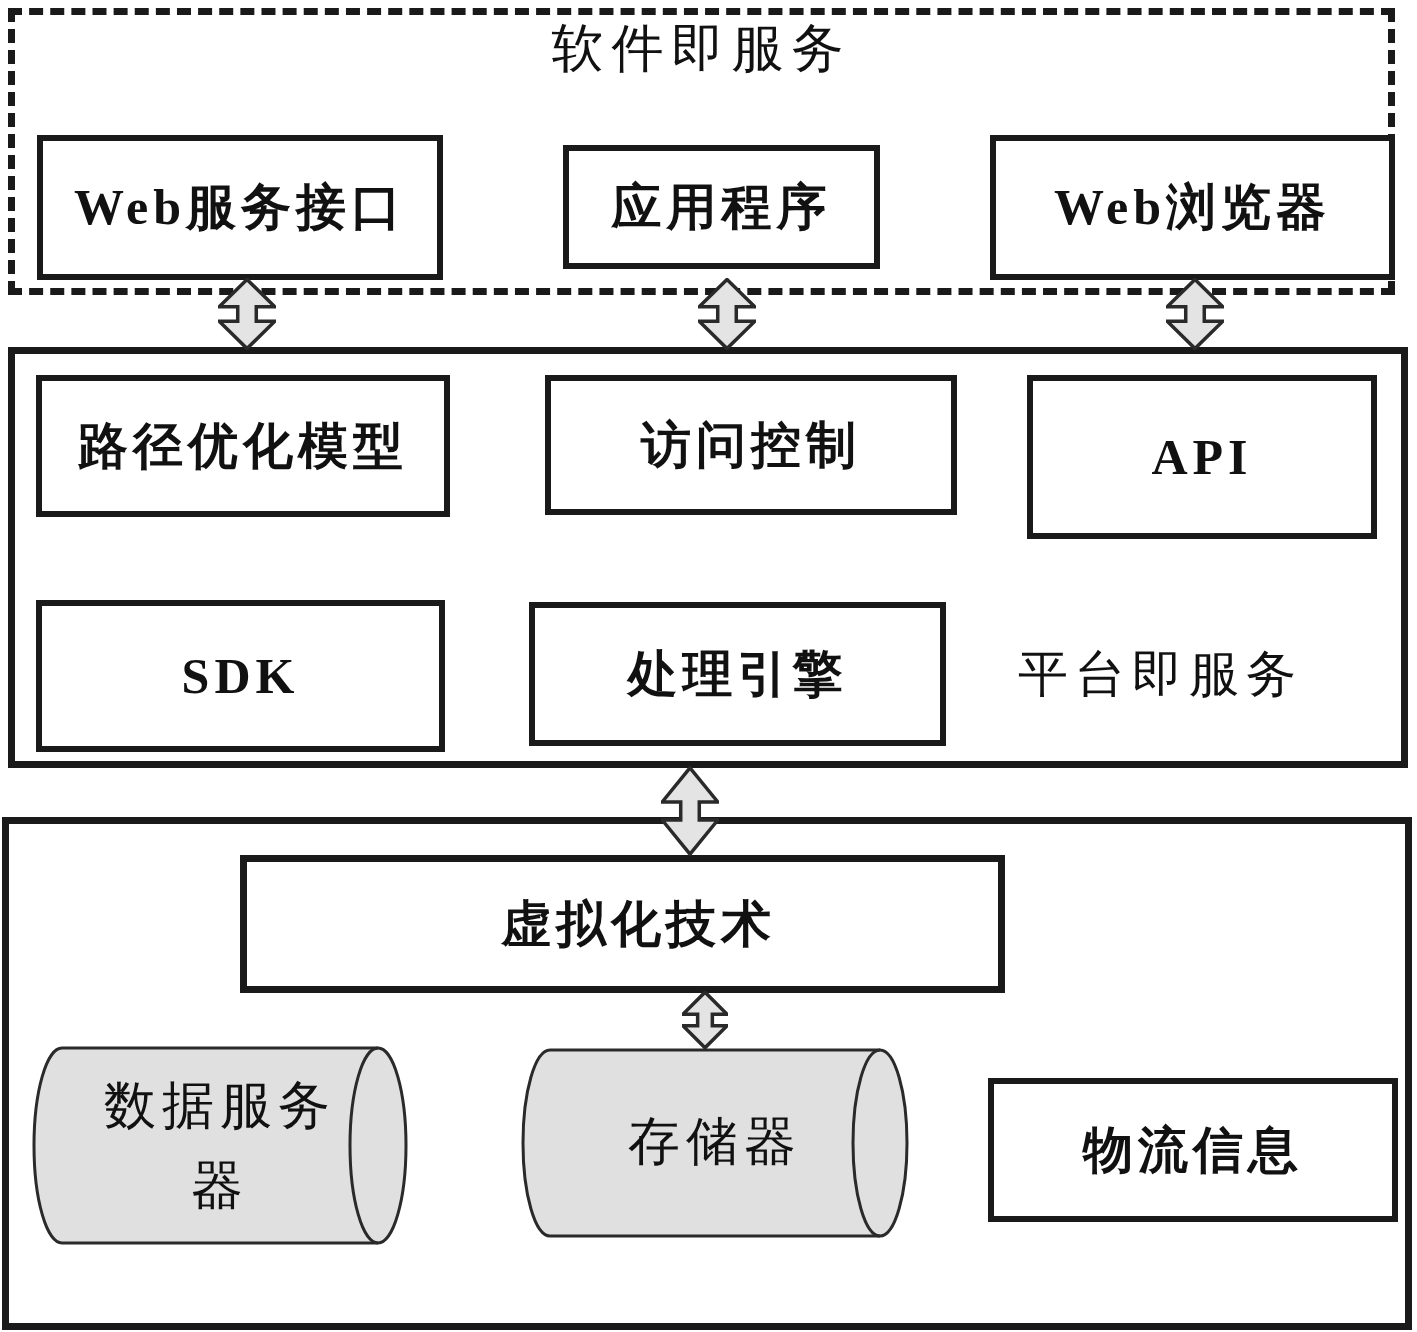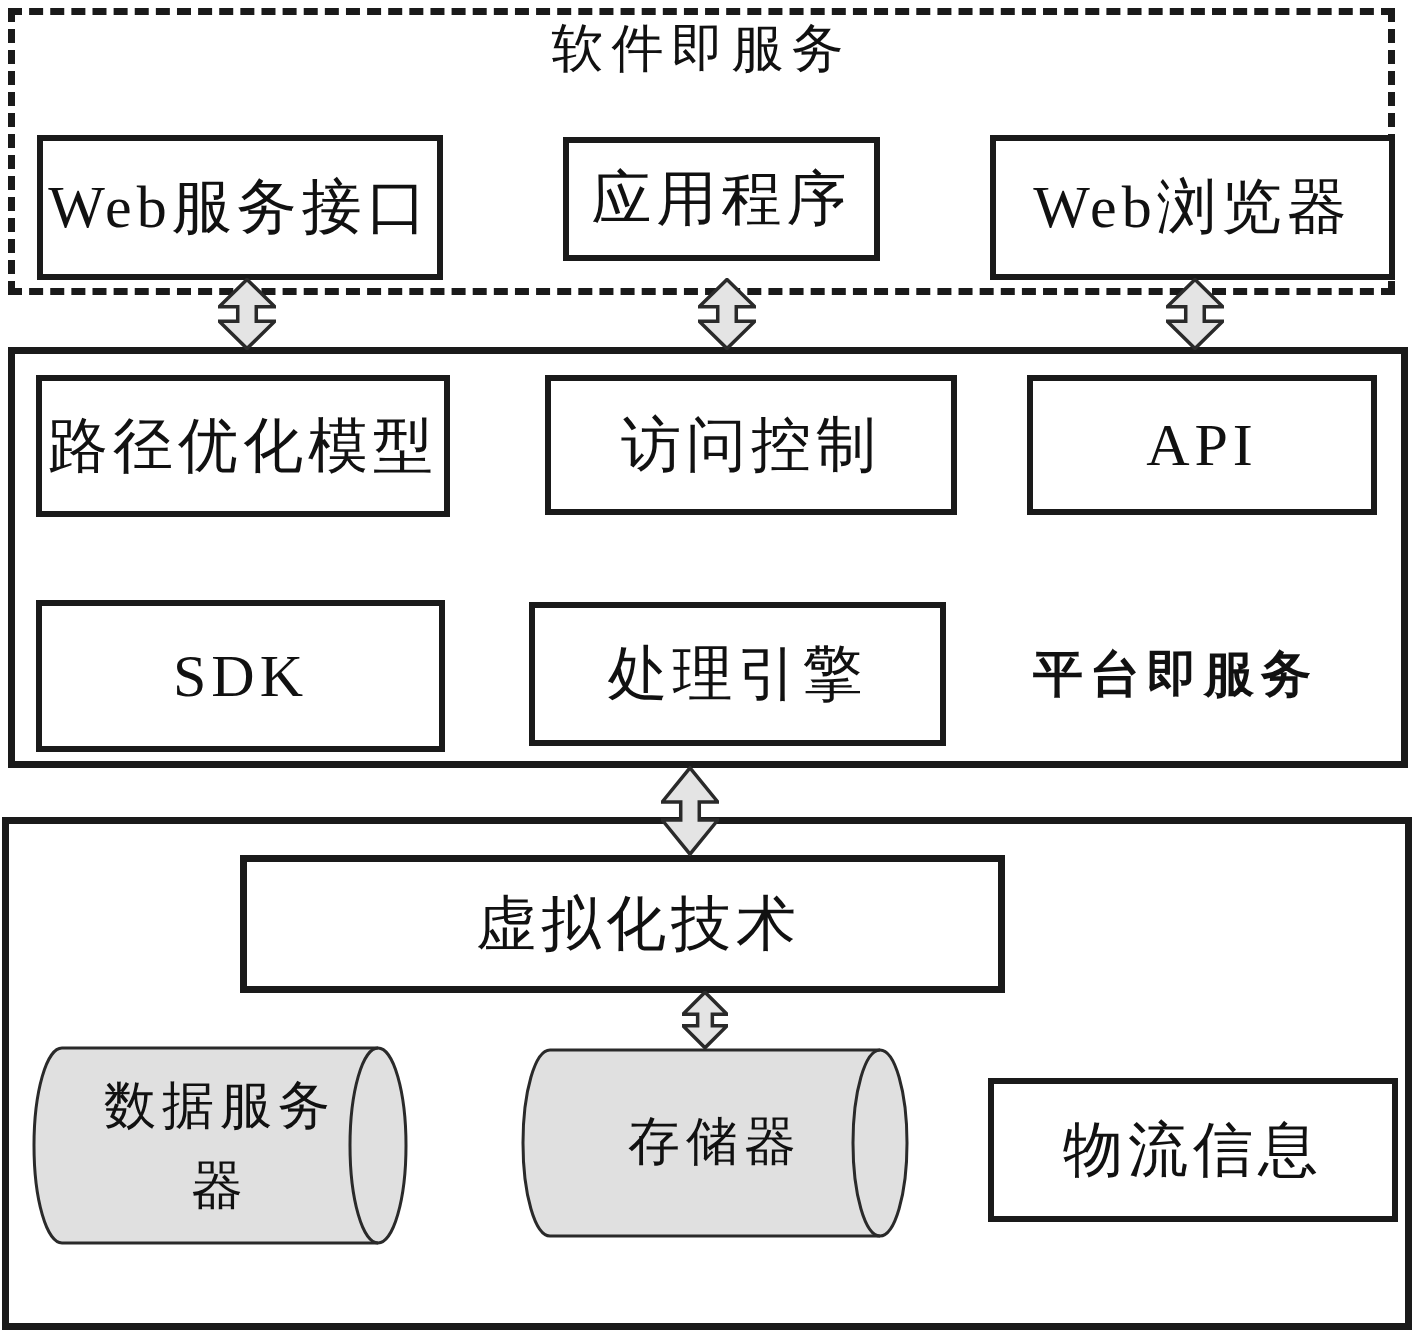--- a/index.html
+++ b/index.html
@@ -14,26 +14,27 @@
     position:relative;width:1417px;height:1332px;background:#ffffff;
     font-family:"Liberation Serif","DejaVu Serif",serif;color:var(--text);
     overflow:hidden;
   }
   .abs{position:absolute;box-sizing:border-box;}
   .container{border:7px solid var(--line);background:#ffffff;}
   .dashed{border-style:dashed;}
   .node{
     border:6px solid var(--line);background:#ffffff;
     display:flex;align-items:center;justify-content:center;
-    font-size:60px;letter-spacing:5px;text-align:center;white-space:nowrap;
+    font-size:50px;letter-spacing:5px;text-align:center;white-space:nowrap;
     z-index:2;
+    font-weight:bold;
   }
   .layer-label{
-    font-size:50px;letter-spacing:7px;text-align:right;white-space:nowrap;
-    z-index:2;line-height:56px;font-weight:bold;
+    font-size:50px;letter-spacing:7px;text-align:left;white-space:nowrap;
+    z-index:2;line-height:56px;
   }
   .saas-title{
     left:8px;width:1387px;top:14px;text-align:center;
     font-size:52px;letter-spacing:8px;z-index:2;
   }
   .arrow{z-index:5;}
   .arrow path{fill:var(--arrow-fill);stroke:var(--arrow-stroke);stroke-width:3.5;}
   .cyl{z-index:2;}
   .cyl .body{fill:var(--cylinder-fill);stroke:var(--arrow-stroke);stroke-width:3;}
   .cyl .cap{fill:none;stroke:var(--arrow-stroke);stroke-width:3;}
@@ -45,41 +46,41 @@
 <body>
 
 <div class="canvas">
 
   <div class="abs container dashed" style="left:8px;top:8px;width:1387px;height:287px;"></div>
 
   <div class="abs saas-title">软件即服务</div>
 
   <div class="abs node" style="left:37px;top:135px;width:406px;height:145px;">Web服务接口</div>
 
-  <div class="abs node" style="left:563px;top:137px;width:317px;height:124px;">应用程序</div>
+  <div class="abs node" style="left:563px;top:145px;width:317px;height:124px;">应用程序</div>
 
   <div class="abs node" style="left:990px;top:135px;width:405px;height:145px;">Web浏览器</div>
 
   <svg class="abs arrow" style="left:218px;top:278px;width:58px;height:72px;" viewBox="0 0 100 100" preserveAspectRatio="none">
     <path d="M50,2 L98,40 L66,40 L66,60 L98,60 L50,98 L2,60 L34,60 L34,40 L2,40 Z" vector-effect="non-scaling-stroke"></path>
   </svg>
   <svg class="abs arrow" style="left:698px;top:278px;width:58px;height:72px;" viewBox="0 0 100 100" preserveAspectRatio="none">
     <path d="M50,2 L98,40 L66,40 L66,60 L98,60 L50,98 L2,60 L34,60 L34,40 L2,40 Z" vector-effect="non-scaling-stroke"></path>
   </svg>
   <svg class="abs arrow" style="left:1166px;top:278px;width:58px;height:72px;" viewBox="0 0 100 100" preserveAspectRatio="none">
     <path d="M50,2 L98,40 L66,40 L66,60 L98,60 L50,98 L2,60 L34,60 L34,40 L2,40 Z" vector-effect="non-scaling-stroke"></path>
   </svg>
 
   <div class="abs container" style="left:8px;top:347px;width:1400px;height:421px;"></div>
 
   <div class="abs node" style="left:36px;top:375px;width:414px;height:142px;">路径优化模型</div>
 
   <div class="abs node" style="left:545px;top:375px;width:412px;height:140px;">访问控制</div>
 
-  <div class="abs node" style="left:1027px;top:375px;width:350px;height:140px;">API</div>
+  <div class="abs node" style="left:1027px;top:375px;width:350px;height:164px;">API</div>
 
   <div class="abs node" style="left:36px;top:600px;width:409px;height:152px;">SDK</div>
 
   <div class="abs node" style="left:529px;top:602px;width:417px;height:144px;">处理引擎</div>
 
   <div class="abs layer-label" style="left:1018px;top:646px;width:300px;">平台即服务</div>
 
   <svg class="abs arrow" style="left:661px;top:766px;width:58px;height:90px;" viewBox="0 0 100 100" preserveAspectRatio="none">
     <path d="M50,2 L98,40 L66,40 L66,60 L98,60 L50,98 L2,60 L34,60 L34,40 L2,40 Z" vector-effect="non-scaling-stroke"></path>
   </svg>

